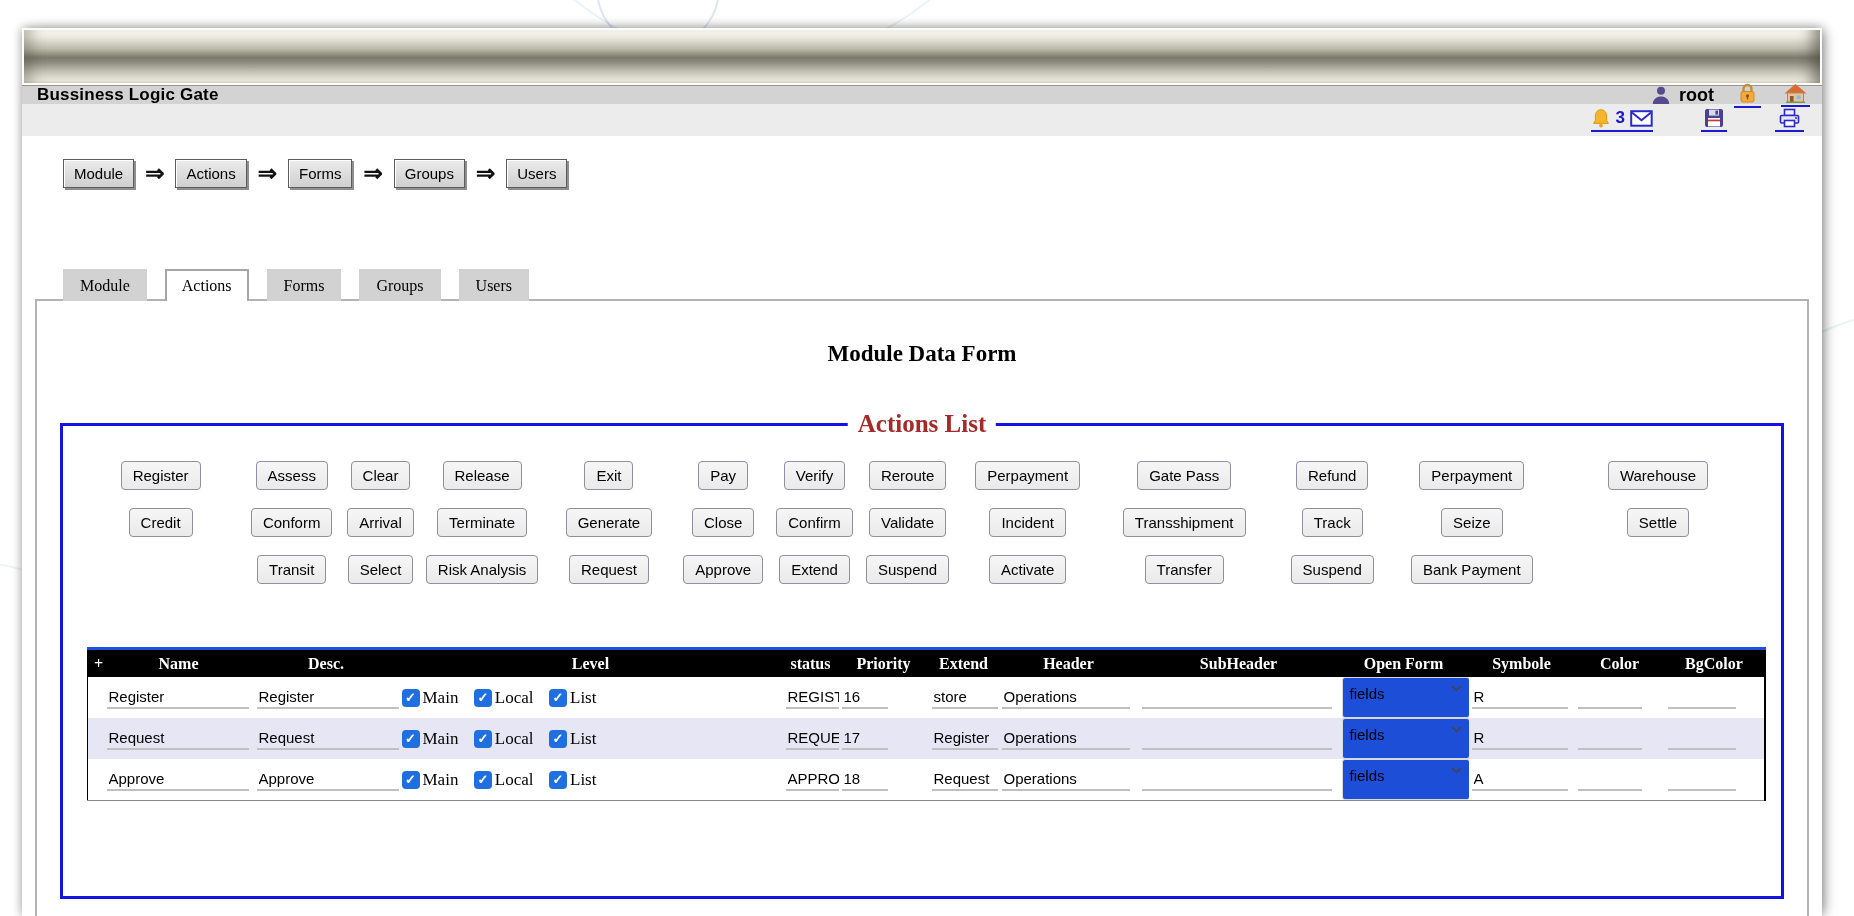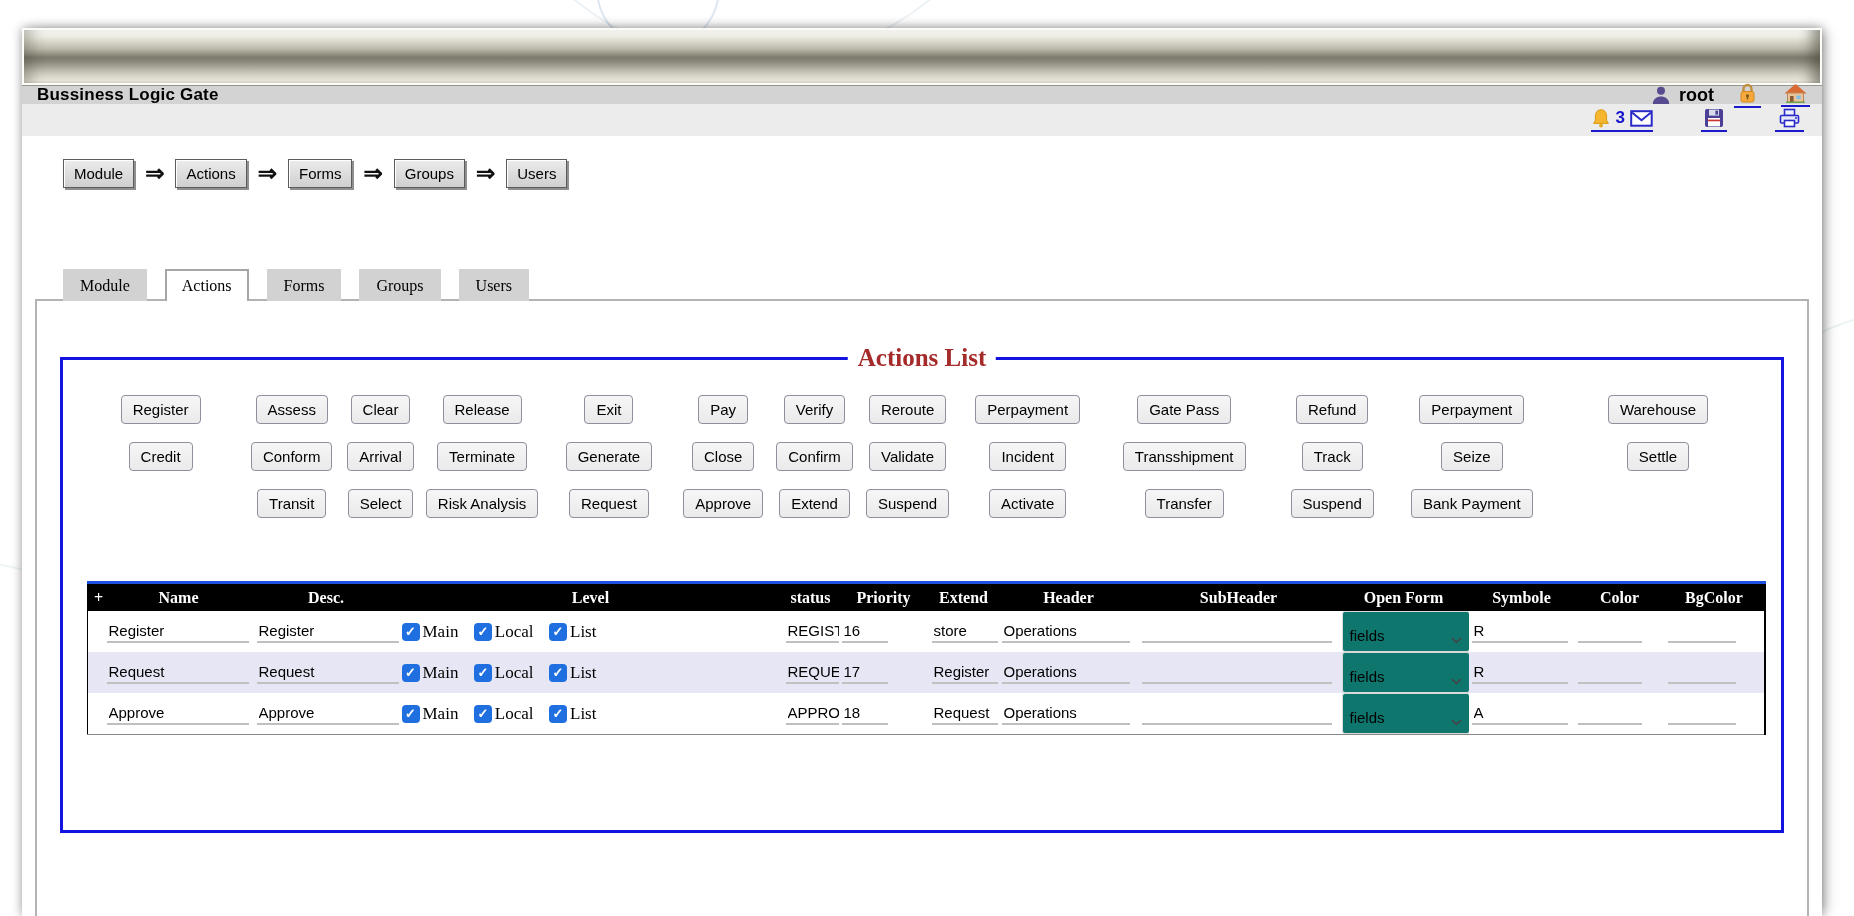--- a/index.html
+++ b/index.html
@@ -65,22 +65,22 @@
   table.data-grid td{height:29px;padding:0 3px;vertical-align:middle;white-space:nowrap;overflow:hidden}
   tr.alt{background:#e6e6f5}
   .cell-input{border:none;border-bottom:2px solid #c0c0c0;background:transparent;
     font-family:"Liberation Sans",sans-serif;font-size:15px;height:21px;padding:0 2px;color:#000}
   .w-name{width:138px}.w-desc{width:138px}.w-status{width:52px}.w-pri{width:42px}.w-dep{width:62px}
   .w-head{width:124px}.w-sub{width:186px}.w-sym{width:92px}.w-col{width:60px}.w-bg{width:64px}
   .cbgrp{display:inline-flex;align-items:center;margin-right:11px}
   .cb{width:18px;height:18px;border-radius:4px;background:#1f6fe0;color:#fff;font-size:13px;font-weight:bold;
     display:inline-flex;align-items:center;justify-content:center;margin-right:3px;cursor:pointer}
   .cb-label{font-family:"Liberation Serif",serif;font-size:17px}
-  .select{display:inline-flex;align-items:flex-end;justify-content:space-between;width:112px;height:25px;
-    background:#0f766e;border:1px solid #d9d9d9;border-radius:3px;font-size:15px;padding:7px 7px;cursor:pointer}
+  .select{display:inline-flex;align-items:flex-start;justify-content:space-between;width:112px;height:25px;
+    background:#1d4ed8;border:1px solid #d9d9d9;border-radius:3px;font-size:15px;padding:7px 7px;cursor:pointer}
 </style>
 </head>
 <body>
 
 <div class="deco d1"></div>
 <div class="deco d2"></div>
 <div class="deco d3"></div>
 <div class="deco d4"></div>
 
 <div class="frame">
@@ -162,20 +162,21 @@
 
   <div class="tabs">
     <span class="tab">Module</span>
     <span class="tab active">Actions</span>
     <span class="tab">Forms</span>
     <span class="tab">Groups</span>
     <span class="tab">Users</span>
   </div>
 
   <div class="panel">
+    <h1 class="form-title">Module Data Form</h1>
 
     <div class="fieldset">
       <span class="legend">Actions List</span>
 
       <table class="btn-grid">
         <colgroup>
           <col style="width:10%">
             <col style="width:5.5%">
             <col style="width:5%">
             <col style="width:7%">

